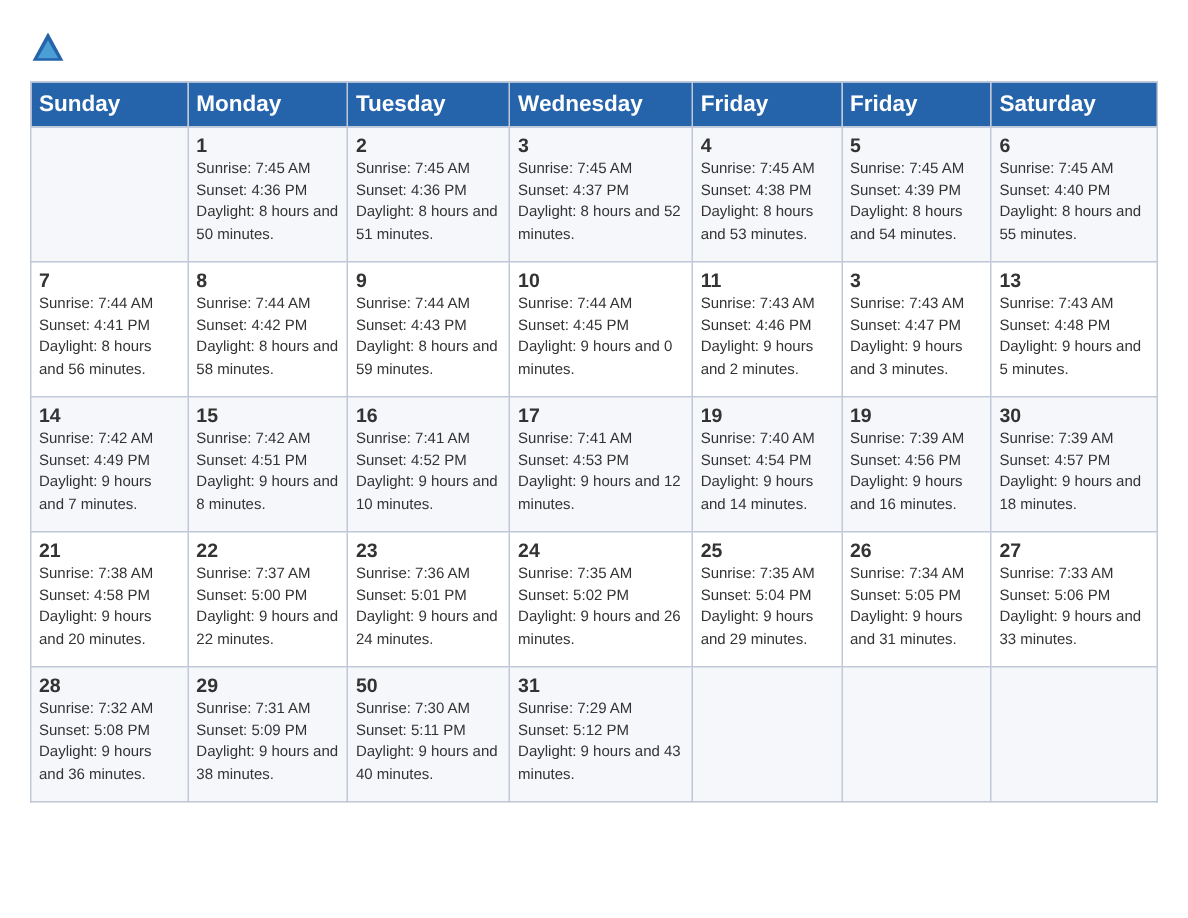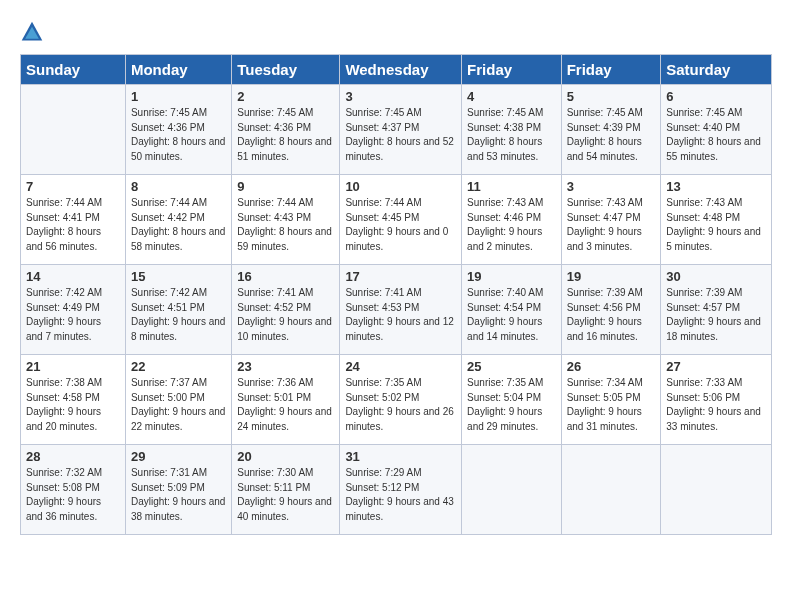--- a/index.html
+++ b/index.html
@@ -303,21 +303,21 @@
           Sunrise: 7:32 AM<br>Sunset: 5:08 PM<br>Daylight: 9 hours and 36 minutes.
         </div>
         </td>
         <td>
           <span class="day-number">29</span>
         <div class="day-info">
           Sunrise: 7:31 AM<br>Sunset: 5:09 PM<br>Daylight: 9 hours and 38 minutes.
         </div>
         </td>
         <td>
-          <span class="day-number">20</span>
+          <span class="day-number">50</span>
         <div class="day-info">
           Sunrise: 7:30 AM<br>Sunset: 5:11 PM<br>Daylight: 9 hours and 40 minutes.
         </div>
         </td>
         <td>
           <span class="day-number">31</span>
         <div class="day-info">
           Sunrise: 7:29 AM<br>Sunset: 5:12 PM<br>Daylight: 9 hours and 43 minutes.
         </div>
         </td>

